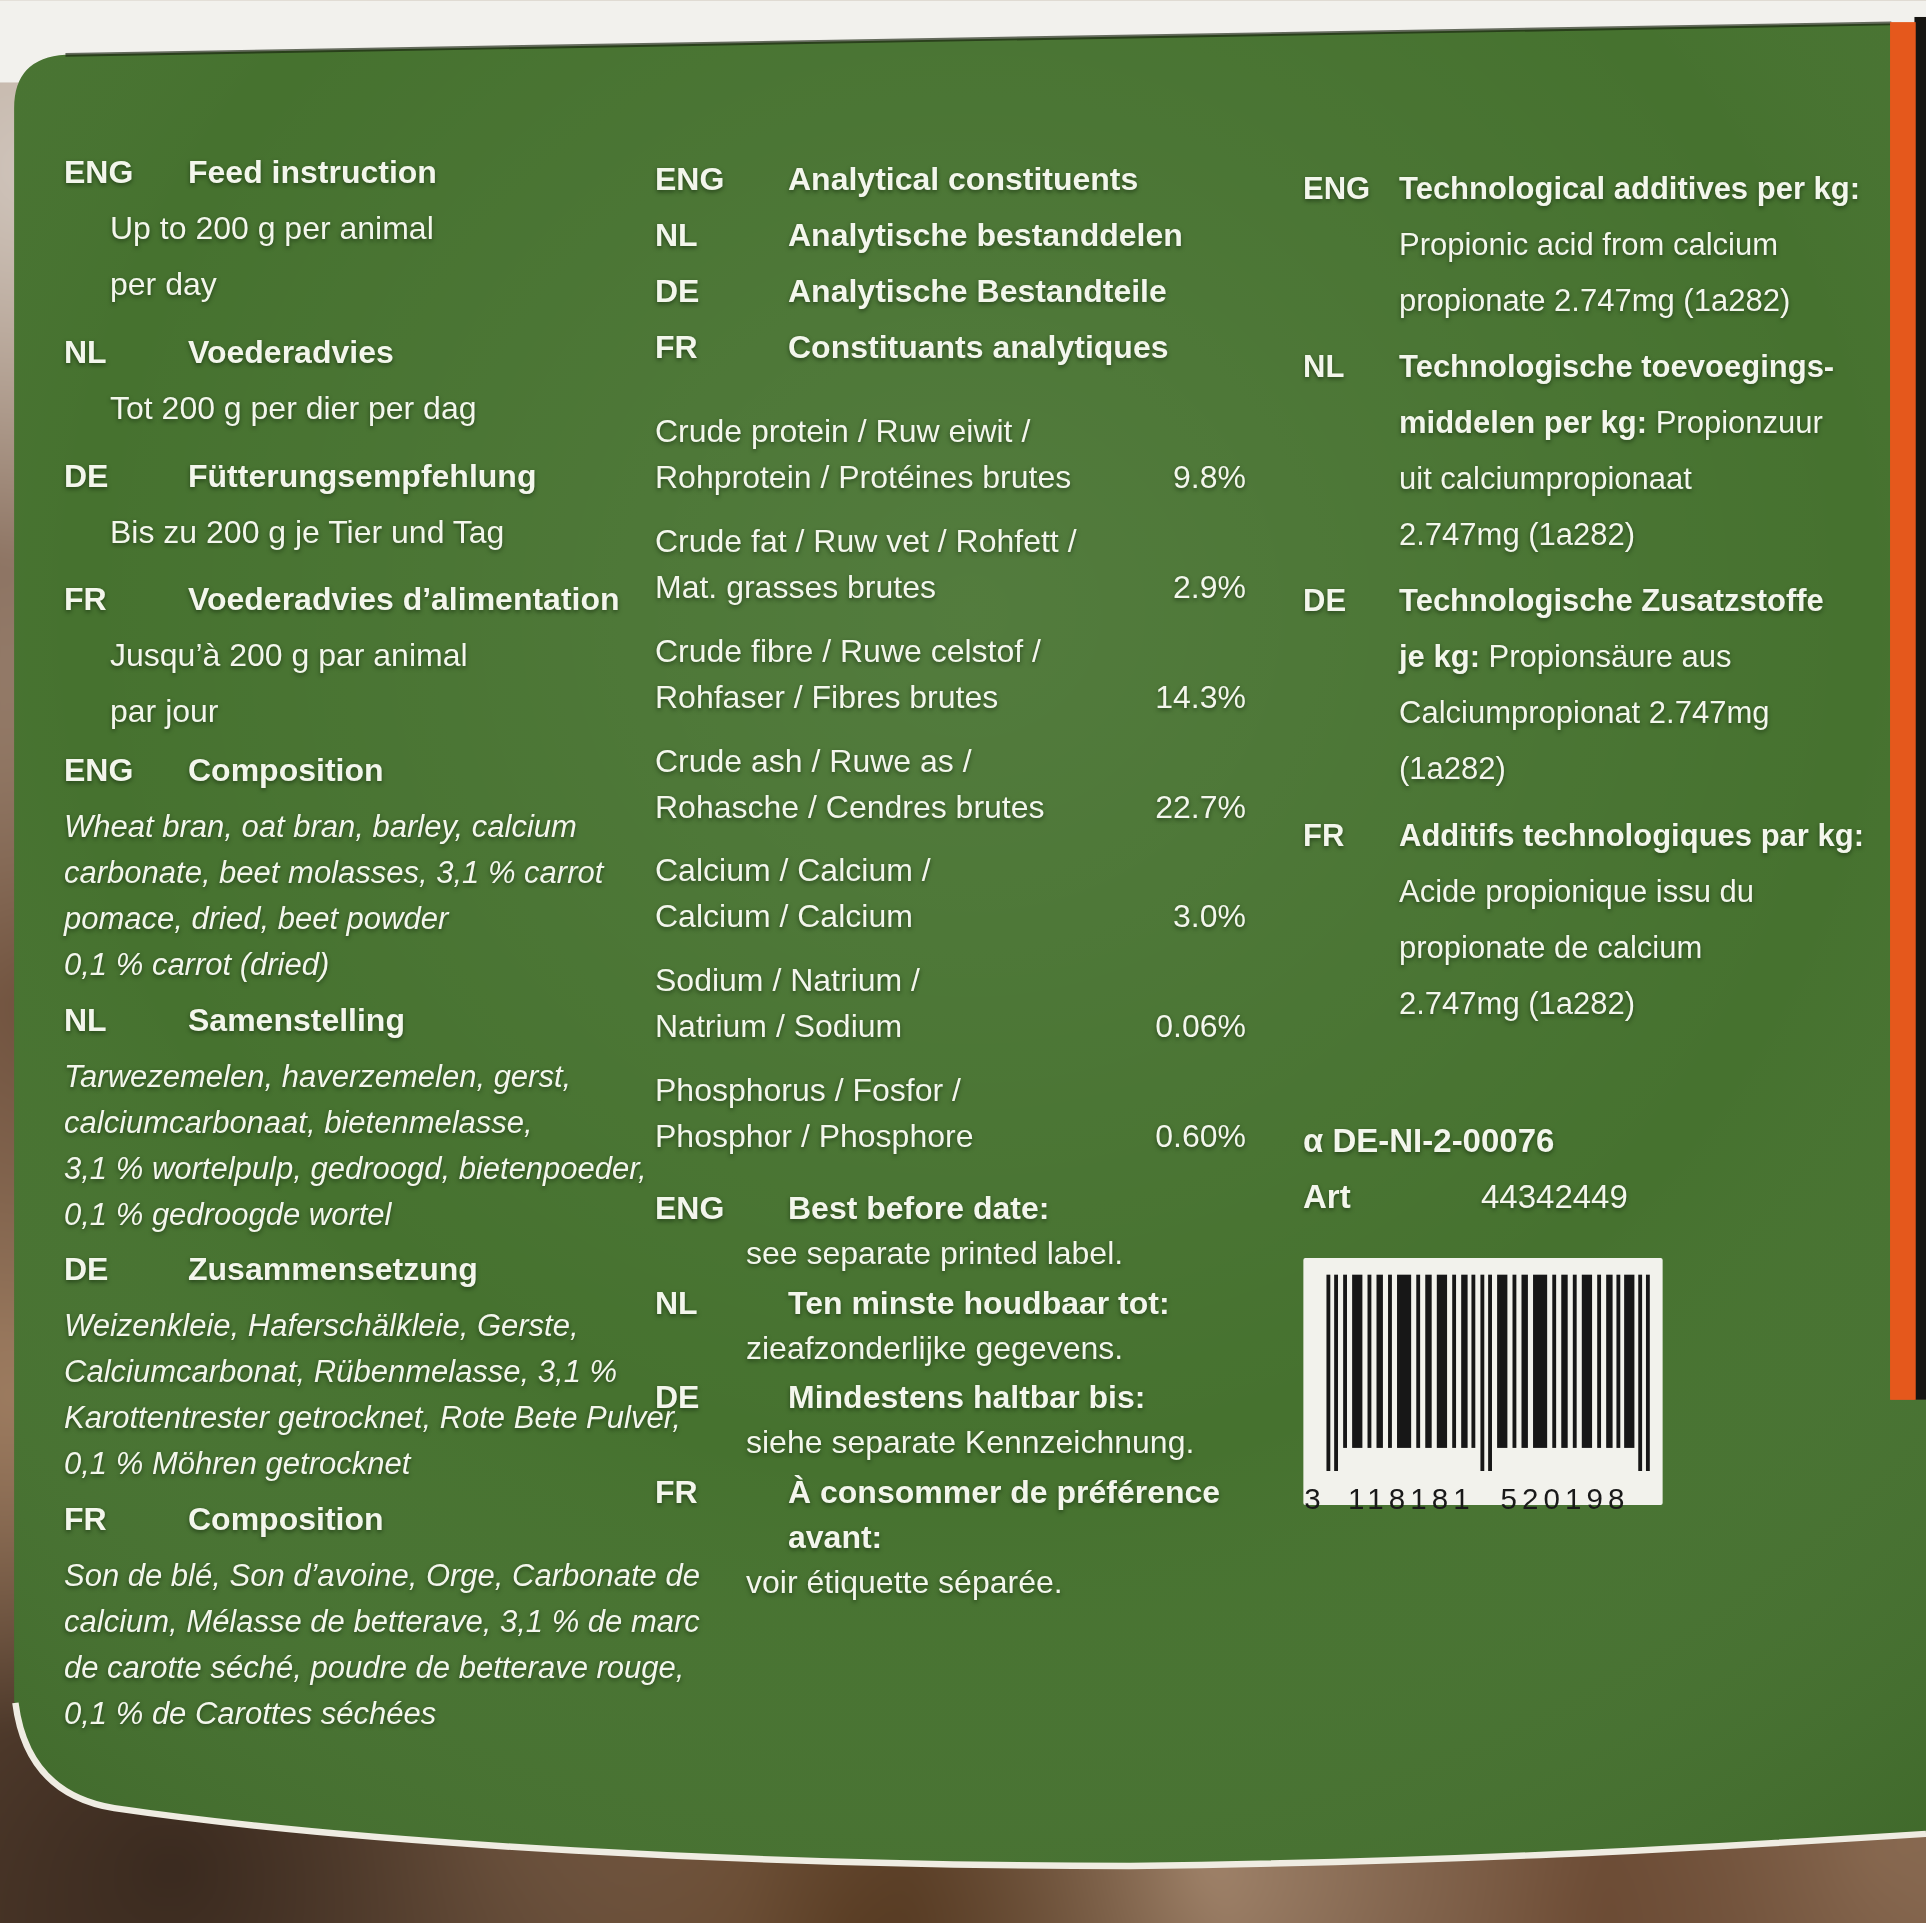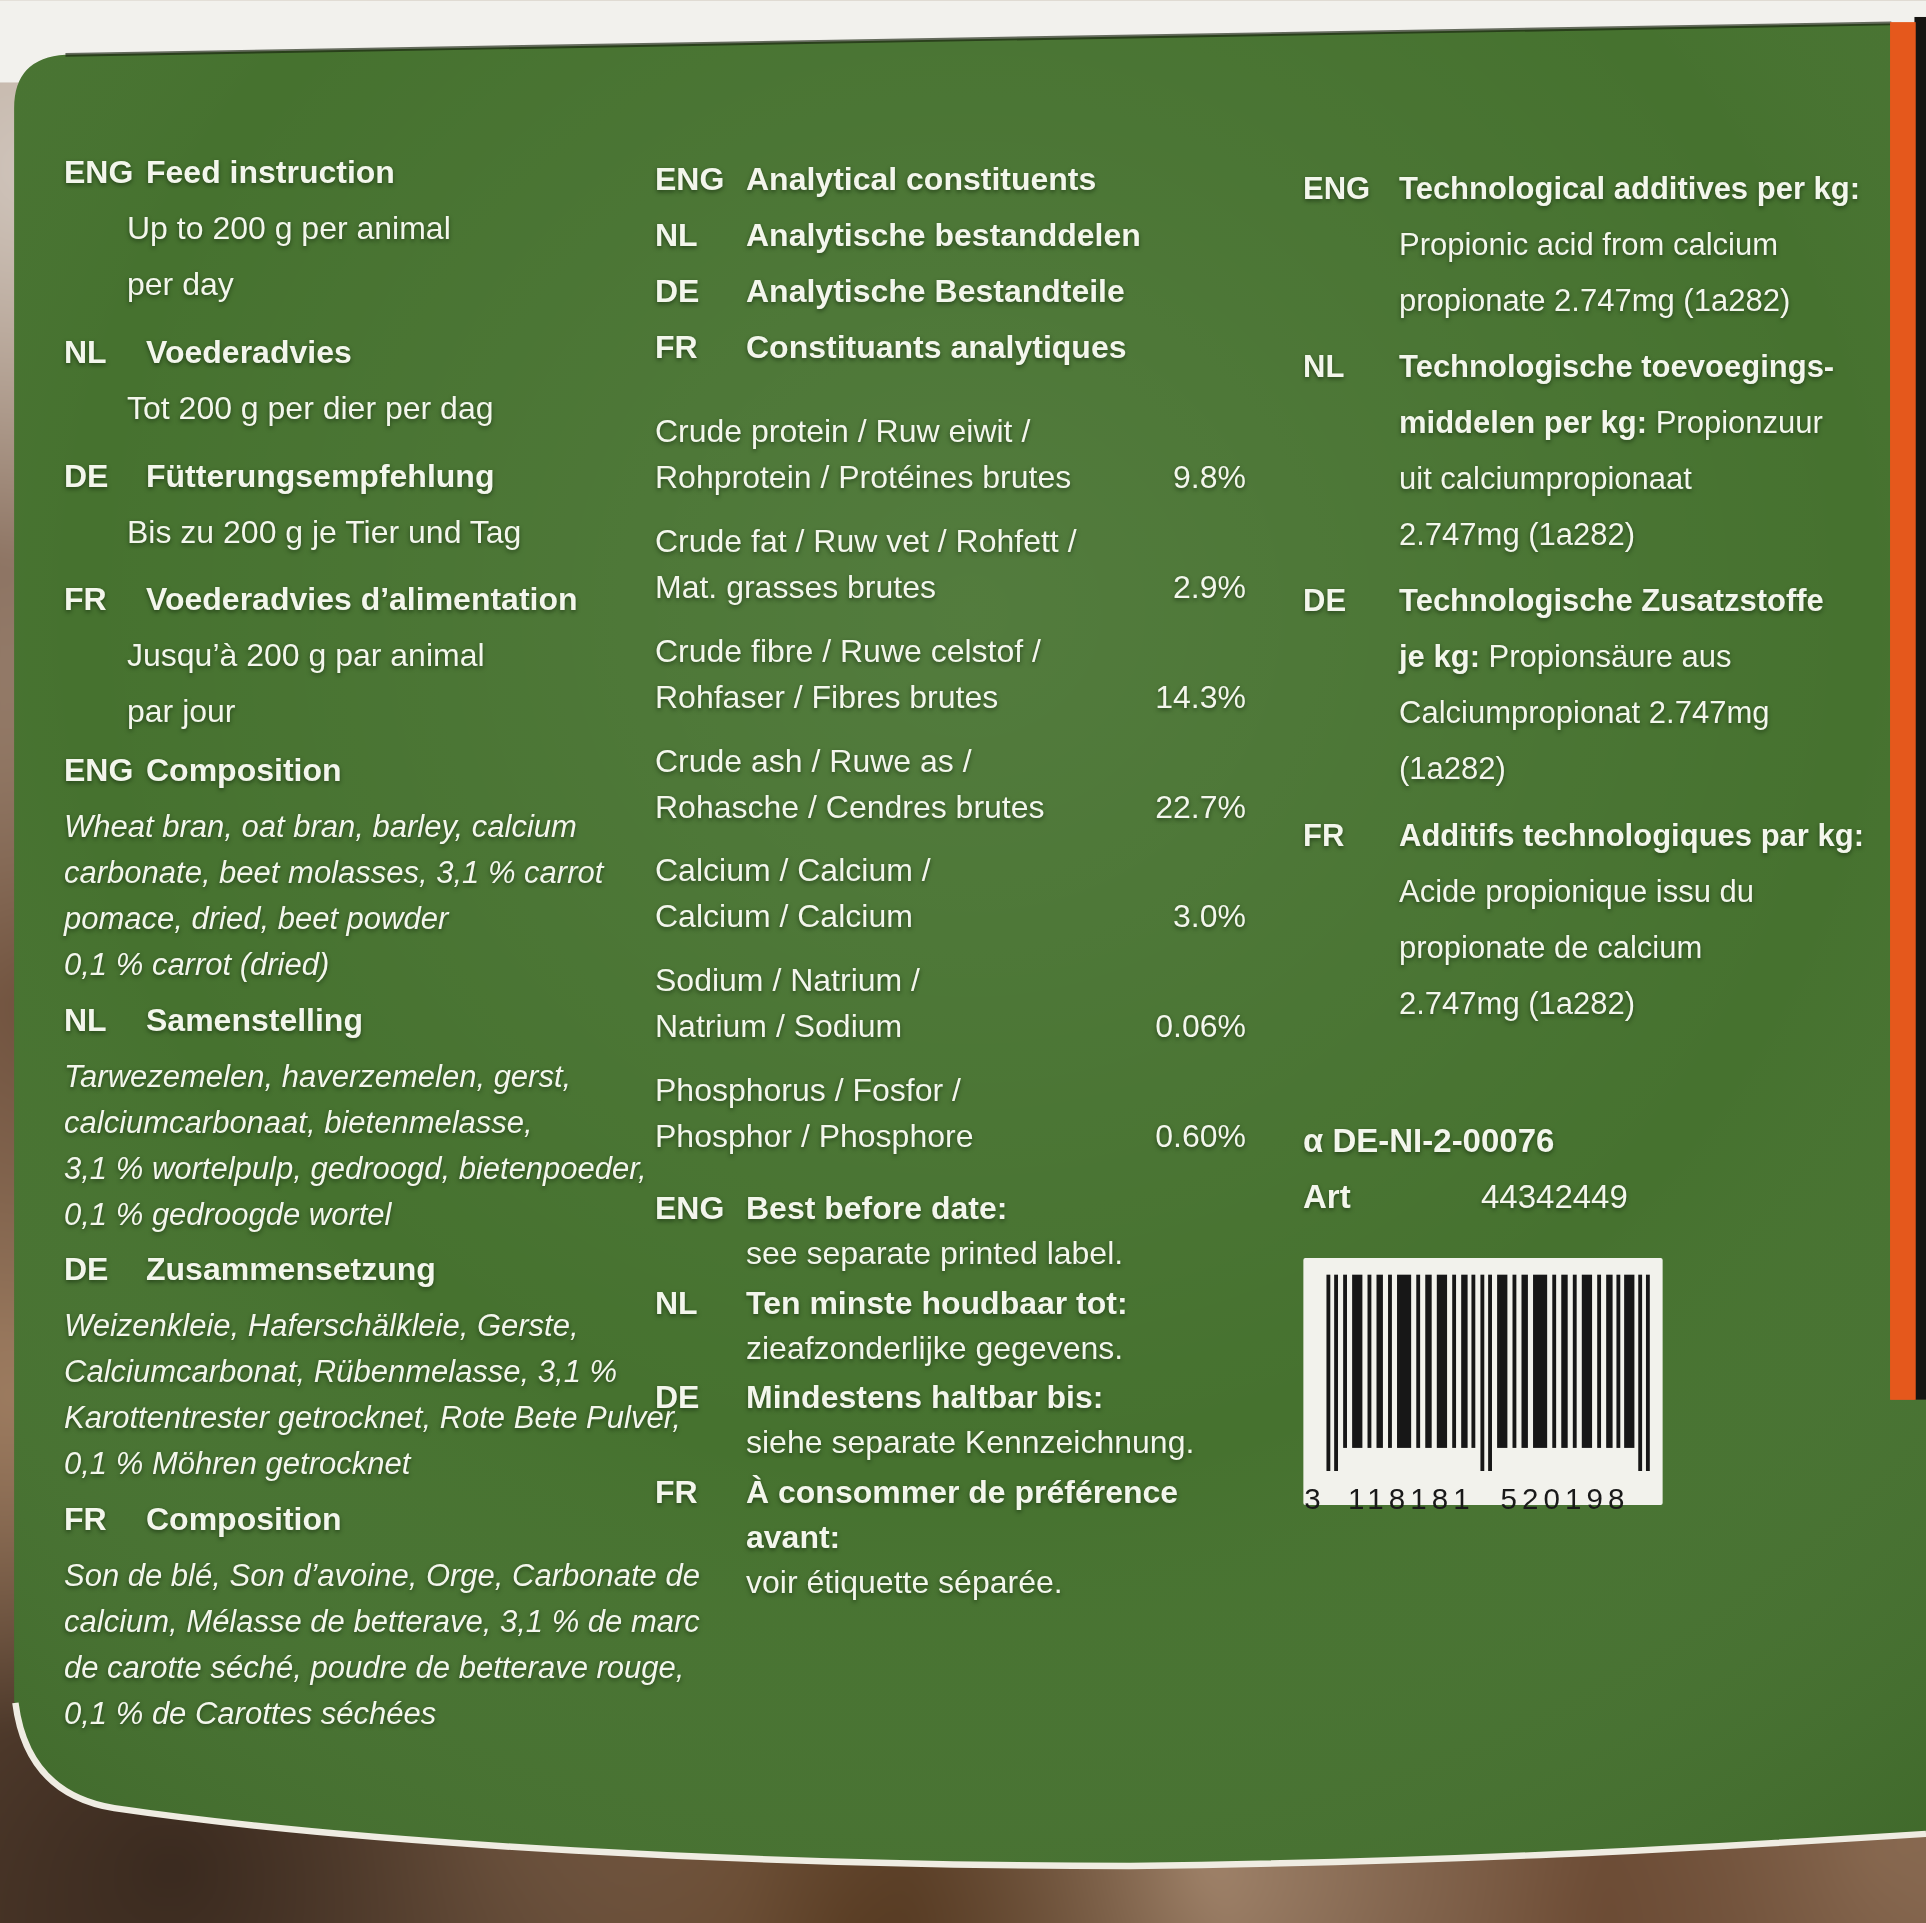--- a/index.html
+++ b/index.html
@@ -21,26 +21,26 @@
       radial-gradient(circle at 80% 98%, #6b4a33 0%, rgba(107,74,51,0) 16%),
       radial-gradient(circle at 96% 95%, #8d6e55 0%, rgba(141,110,85,0) 18%),
       linear-gradient(180deg,#b7a492 0%,#a08770 40%,#7d604a 75%,#5d4432 100%);
     filter:blur(10.3px);
   }
   .layer{position:absolute;left:0;top:0;}
   .col{position:absolute;color:#f3f6ec;text-shadow:0 1.9px 4.5px rgba(10,30,5,.55);}
   .sec{position:absolute;left:0;right:0;}
   .row{display:flex;align-items:flex-start;}
   .code{flex:none;font-weight:700;}
-  .hdr{font-weight:700;}
+  .hdr{font-weight:700;margin-left:42px;}
   .b{font-weight:700;}
   
   .c1{font-size:32px;line-height:56px;}
   .c1 .code{width:82px;}
-  .c1 .ind{margin-left:63px;}
+  .c1 .ind{margin-left:46px;}
   .c1 .it{font-style:italic;font-size:31px;line-height:46px;}
   .c1 .itwrap{line-height:46px;margin-top:5.8px;}
   
   .c2{font-size:32px;line-height:56px;}
   .c2 .code{width:91px;}
   .c2 .ind{margin-left:91px;}
   .nsec{position:absolute;left:0;width:591px;line-height:46px;}
   .vrow{display:flex;justify-content:space-between;}
   .val{flex:none;}
   .bsec{position:absolute;left:0;right:0;line-height:45px;}

